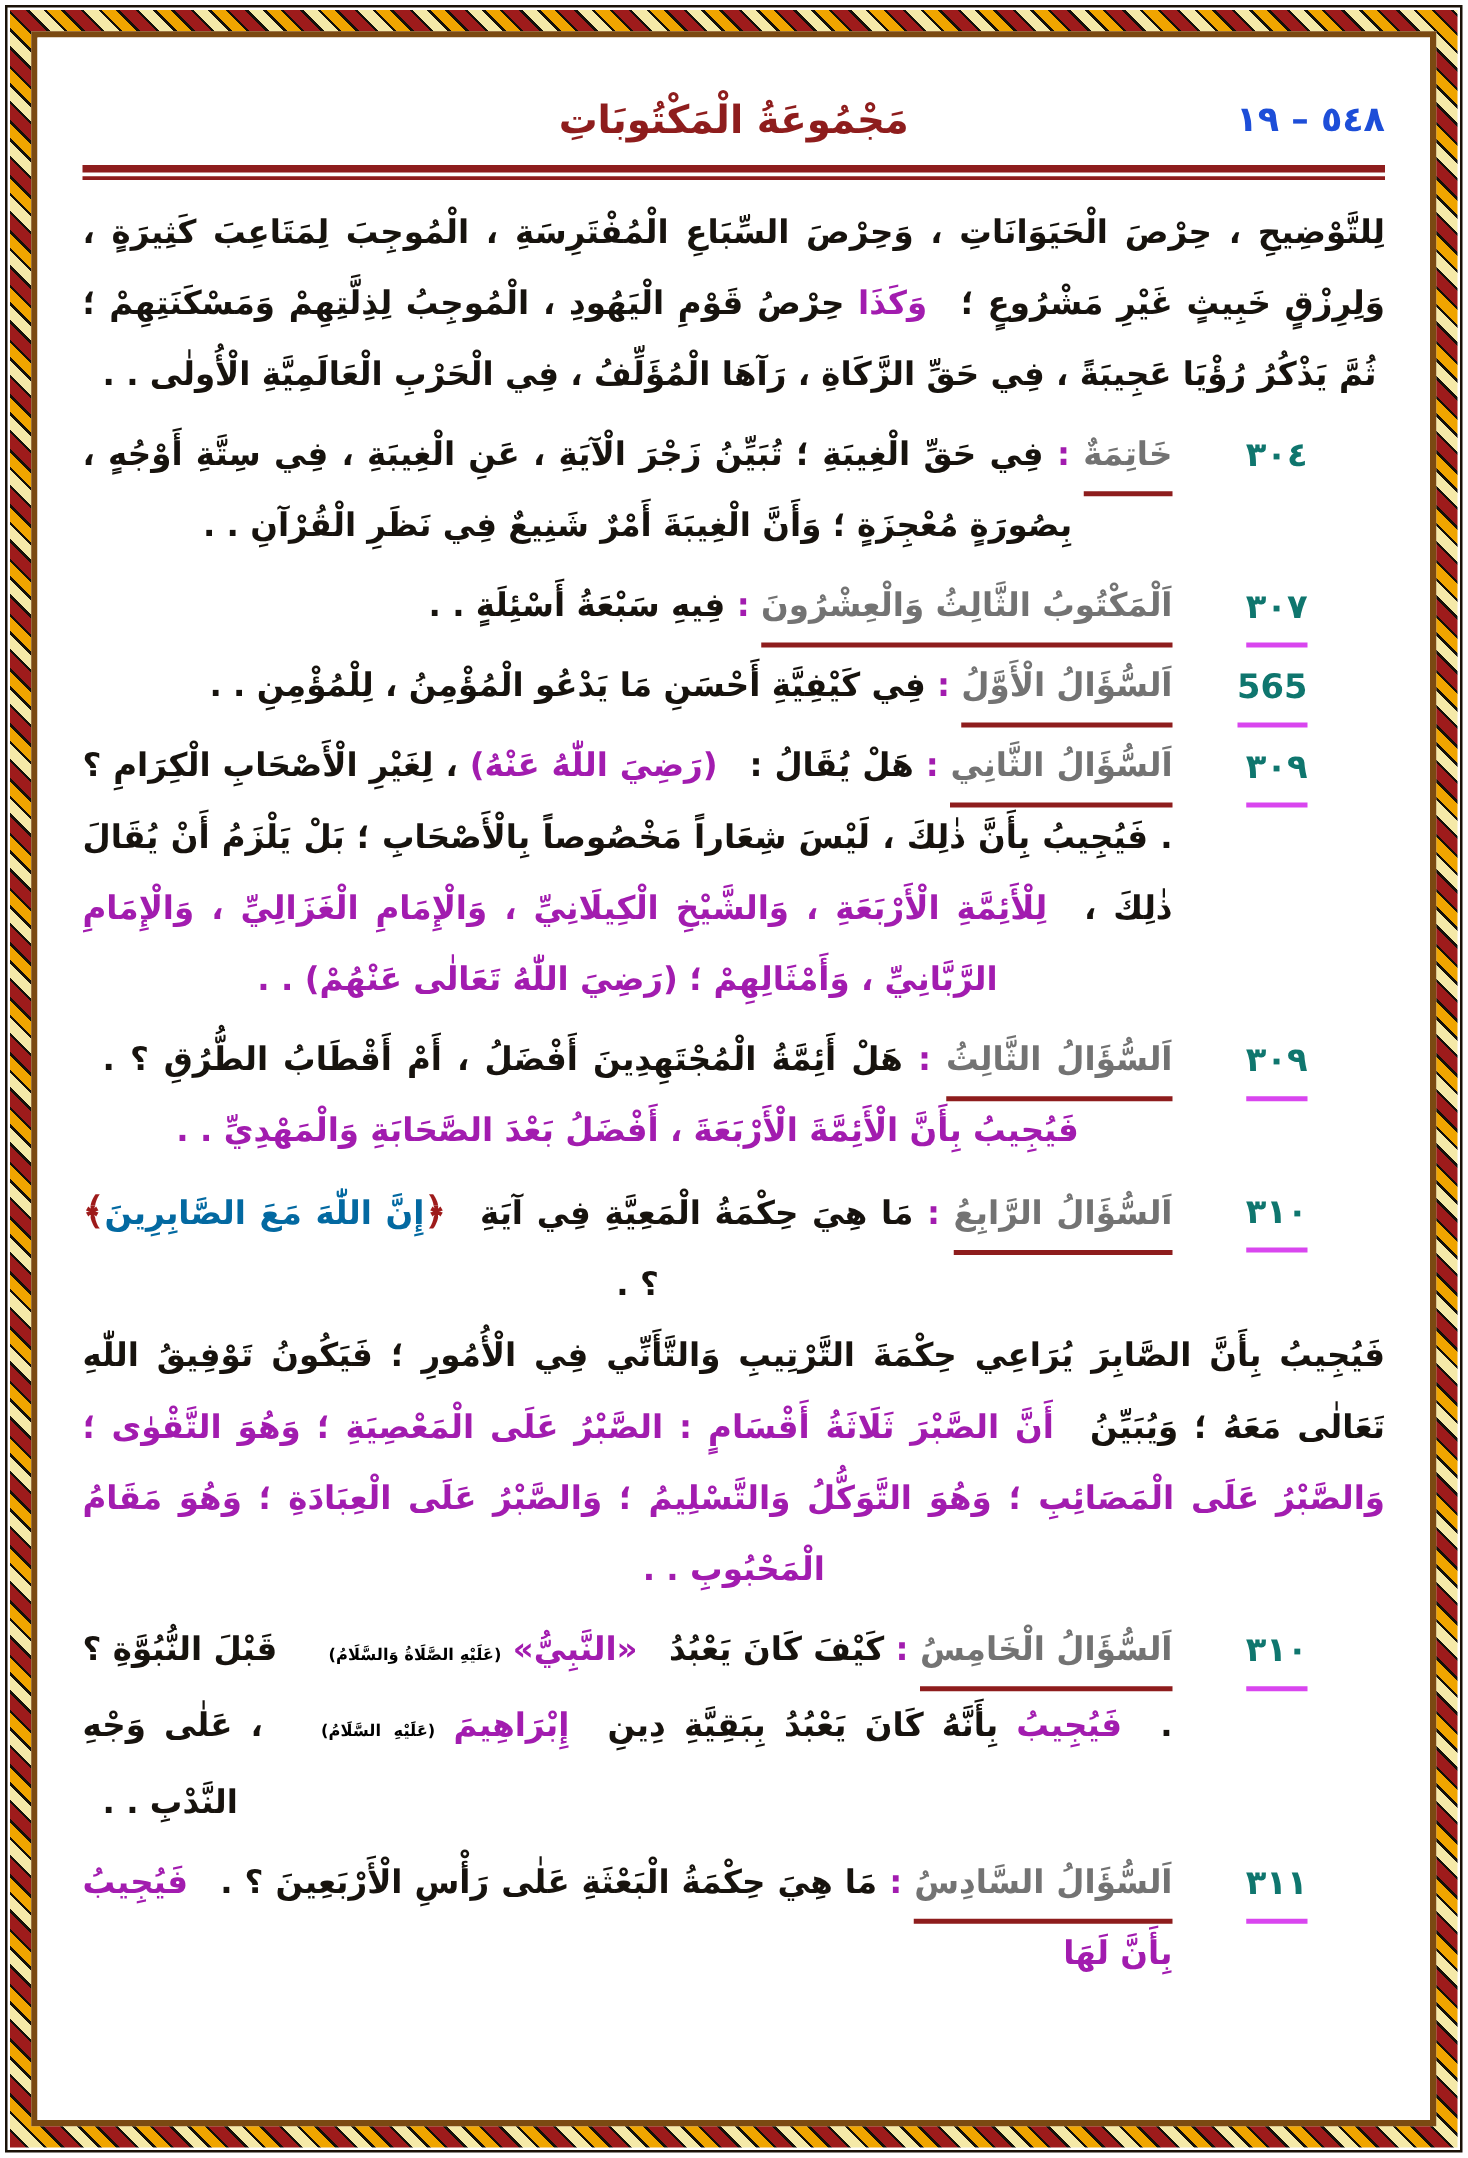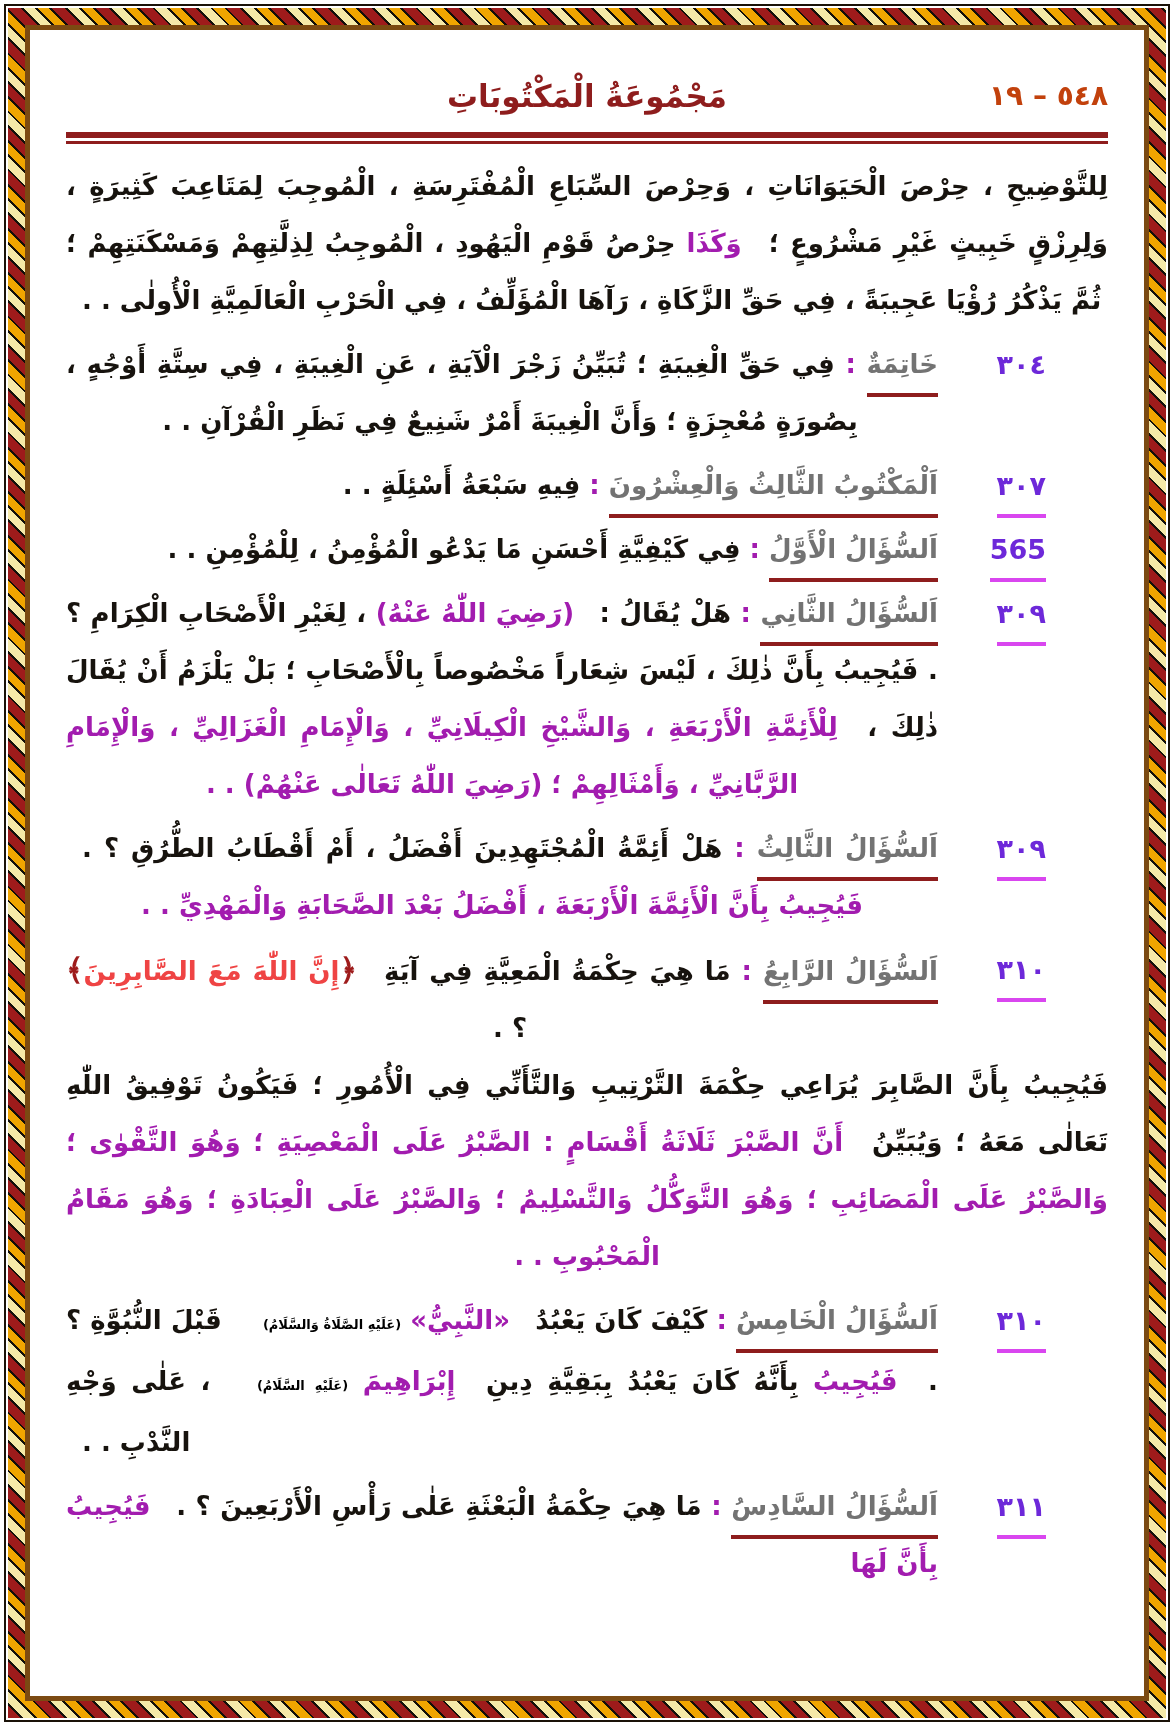--- a/index.html
+++ b/index.html
@@ -14,42 +14,42 @@
         #9e1b1b 0 9px, #14100a 9px 11px,
         #f5e9a8 11px 19px, #14100a 19px 21px,
         #f0a500 21px 29px, #14100a 29px 31px);
   }
   .brown { border:5px solid #7b4a12; height:100%; background:#fff; }
   .inner { height:100%; background:#fff; padding:0 36px; overflow:hidden; }
   .content { direction:rtl; color:#17130e; }
 
   .header { position:relative; margin-top:40px; height:52px; text-align:center; }
   .title { font-size:31px; font-weight:bold; color:#8e1d1d; line-height:52px; }
-  .pagenum { position:absolute; left:auto; right:0; top:0; font-size:28px; font-weight:bold; color:#c2410c; line-height:52px; }
+  .pagenum { position:absolute; left:auto; right:0; top:0; font-size:28px; font-weight:bold; color:#1d4ed8; line-height:52px; }
 
   .rule { margin-top:10px; }
   .rule .thick { height:6px; background:#8e1d1d; }
   .rule .thin { height:3px; background:#8e1d1d; margin-top:3px; }
 
   .para, .entry { font-size:26px; font-weight:bold; line-height:57px; text-align:justify; }
   .intro { margin-top:14px; text-align-last:left; }
 
   .entry { position:relative; padding-right:170px; margin-top:7px; text-align-last:center; }
   .entry.one { text-align-last:right; }
   .entry.endleft { text-align-last:left; }
   .entry .num {
     position:absolute; right:62px; top:0;
-    color:#6d28d9; font-size:27px; font-weight:bold; line-height:57px;
+    color:#0f766e; font-size:27px; font-weight:bold; line-height:57px;
   }
   .entry .num.u { border-bottom:4px solid #d946ef; padding-bottom:0; }
 
   .b { color:#17130e;margin-left:16px; }
   .r { color:#a21caf; }
   .h { color:#737373; border-bottom:4px solid #8e1d1d; padding-bottom:14px; }
-  .q { color:#ef4444; }
+  .q { color:#0369a1; }
   .orn { color:#9e1b1b; font-size:30px; }
   .seal { color:#000000; font-size:13px; letter-spacing:0;margin-left:32px; }
   .answer { margin-right:-170px; text-align:justify; text-align-last:center; }
 </style>
 </head>
 <body>
 
 <div class="page">
   <div class="outer">
     <div class="braid">

